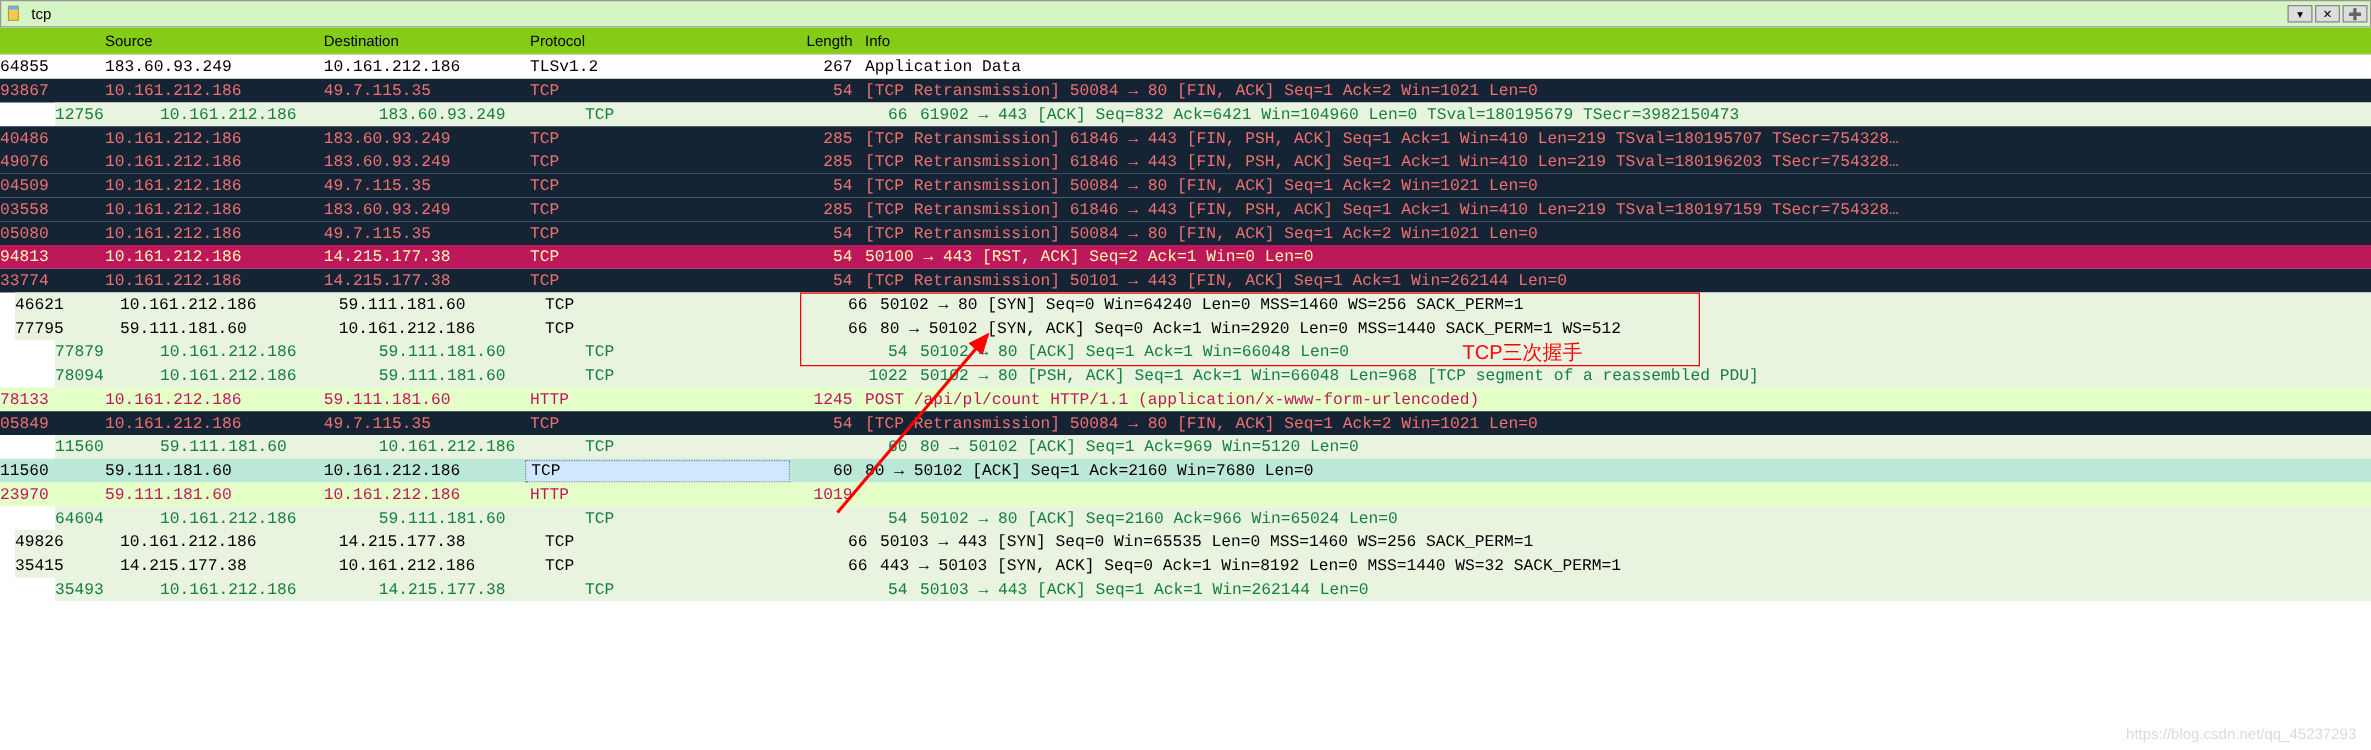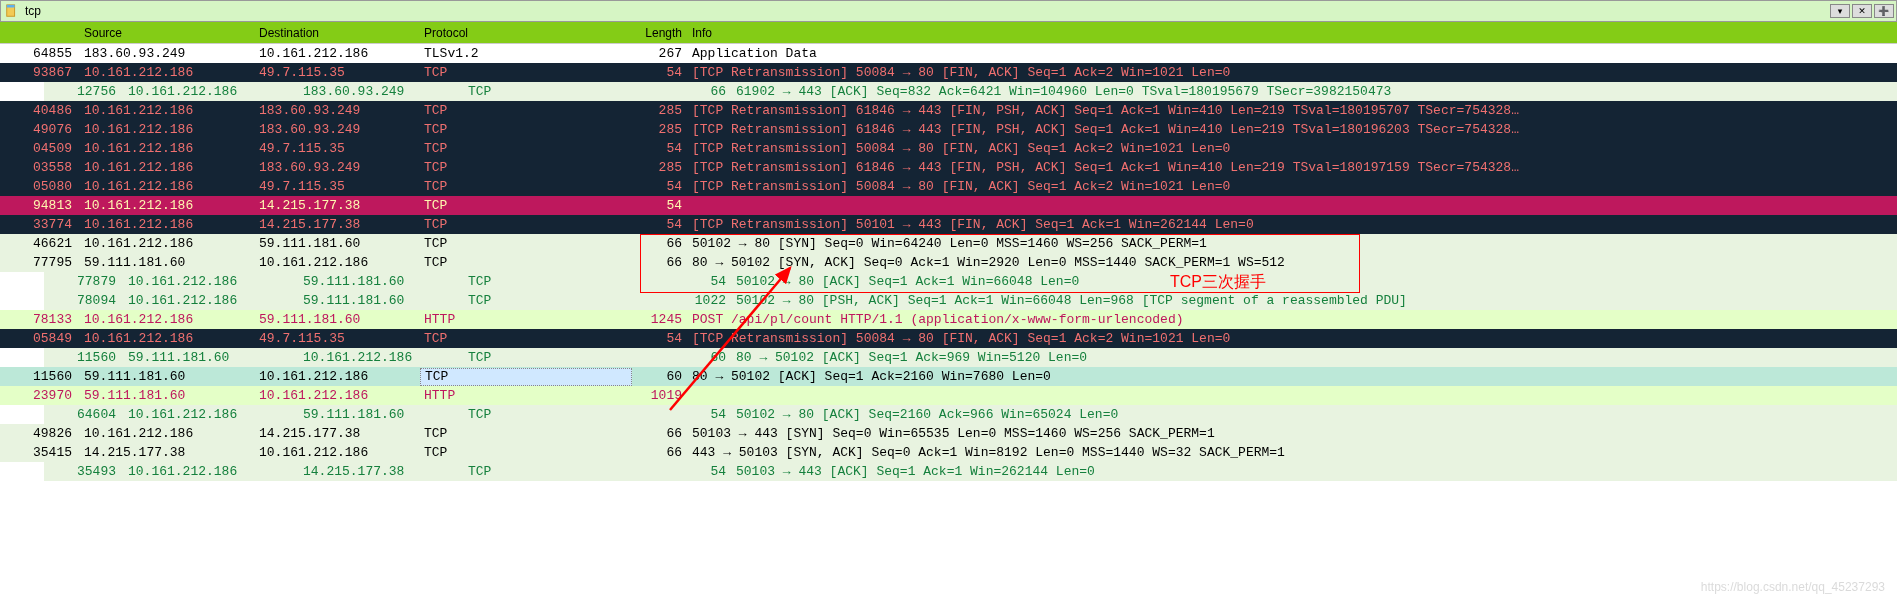--- a/index.html
+++ b/index.html
@@ -4,30 +4,30 @@
 <style>
   * { margin:0; padding:0; box-sizing:border-box; }
   body { font-family:"Segoe UI",Arial,sans-serif; font-size:12px; background:#fff; overflow:hidden; }
   .filter-bar { height:22px; background:#d6f5c4; border:1px solid #999; display:flex; align-items:center; position:relative; }
   .filter-icon { width:18px; height:18px; margin-left:2px; display:flex; align-items:center; justify-content:center; color:#fff; }
   .filter-icon svg { width:14px; height:14px; }
   .filter-input { flex:1; background:transparent; border:none; outline:none; padding-left:4px; font-size:12px; font-family:inherit; }
   .win-controls { display:flex; margin-right:2px; gap:2px; }
   .win-btn { width:20px; height:14px; background:#ddd; border:1px solid #888; font-size:9px; display:flex; align-items:center; justify-content:center; cursor:default; }
   .header-row { background:#84cc16; height:22px; display:flex; align-items:center; border-bottom:1px solid #ccc; font-size:12px; color:#000; }
-  .col-no { width:80px; padding-right:8px; text-align:right; }
+  .col-no { width:80px; padding-right:8px; text-align:left; }
   .col-src { width:175px; padding-left:4px; }
   .col-dst { width:165px; padding-left:4px; }
   .col-proto { width:212px; padding-left:4px; }
   .col-len { width:56px; text-align:right; padding-right:6px; }
   .col-info { flex:1; padding-left:4px; white-space:nowrap; overflow:hidden; }
   .packet-table { width:100%; }
   .row { display:flex; height:19px; align-items:center; font-family:Consolas,"Courier New",monospace; font-size:13px; position:relative; }
   .row .col-no { font-family:Consolas,"Courier New",monospace; }
-  .bg-tcpsyn { background:#e8f3e0; color:#000; }   
+  .bg-tcpsyn { background:#e8f3e0; color:#000;margin-left:12px; }   
   .bg-tcpack { background:#e8f3e0; color:#15803d;margin-left:44px; }
   .bg-http   { background:#e4ffc7; color:#be185d; }
   .bg-retrans{ background:#142434; color:#f07070; }
   .bg-selected{ background:#be185d; color:#fff7b0; }
   .bg-tls    { background:#fff; color:#000; }
   .bg-sel2   { background:#bce8d8; color:#000; }
   .sel-focus .col-proto { background:#d0e8ff; border:1px dotted #888; height:18px; line-height:16px; }
   .annotation-box { position:absolute; border:1.5px solid #ff0000; pointer-events:none; }
   .annotation-arrow { position:absolute; pointer-events:none; }
   .annotation-text { position:absolute; color:#ff0000; font-family:"Microsoft YaHei",Arial,sans-serif; font-size:16px; font-weight:normal; pointer-events:none; }
@@ -124,20 +124,21 @@
       <div class="col-proto">TCP</div>
       <div class="col-len">54</div>
       <div class="col-info">[TCP Retransmission] 50084 → 80 [FIN, ACK] Seq=1 Ack=2 Win=1021 Len=0</div>
     </div>
     <div class="row bg-selected">
       <div class="col-no">94813</div>
       <div class="col-src">10.161.212.186</div>
       <div class="col-dst">14.215.177.38</div>
       <div class="col-proto">TCP</div>
       <div class="col-len">54</div>
+      <div class="col-info">50100 → 443 [RST, ACK] Seq=2 Ack=1 Win=0 Len=0</div>
     </div>
     <div class="row bg-retrans">
       <div class="col-no">33774</div>
       <div class="col-src">10.161.212.186</div>
       <div class="col-dst">14.215.177.38</div>
       <div class="col-proto">TCP</div>
       <div class="col-len">54</div>
       <div class="col-info">[TCP Retransmission] 50101 → 443 [FIN, ACK] Seq=1 Ack=1 Win=262144 Len=0</div>
     </div>
     <div class="row bg-tcpsyn">

